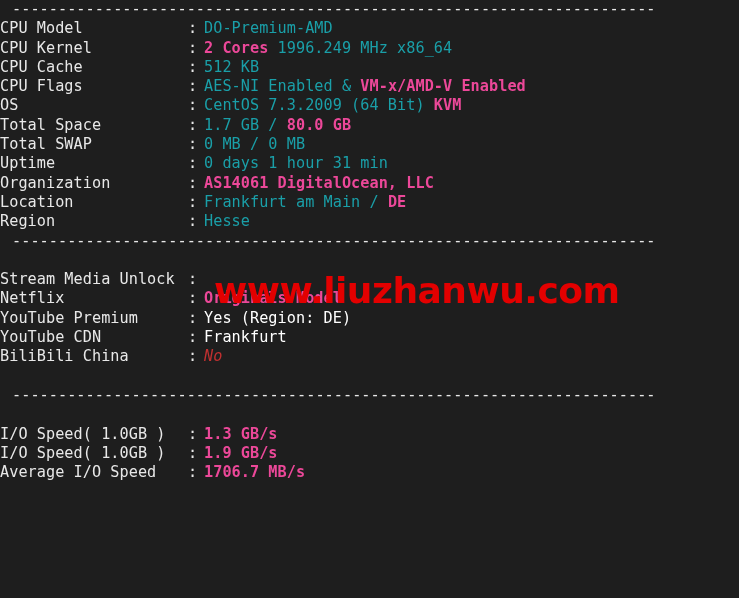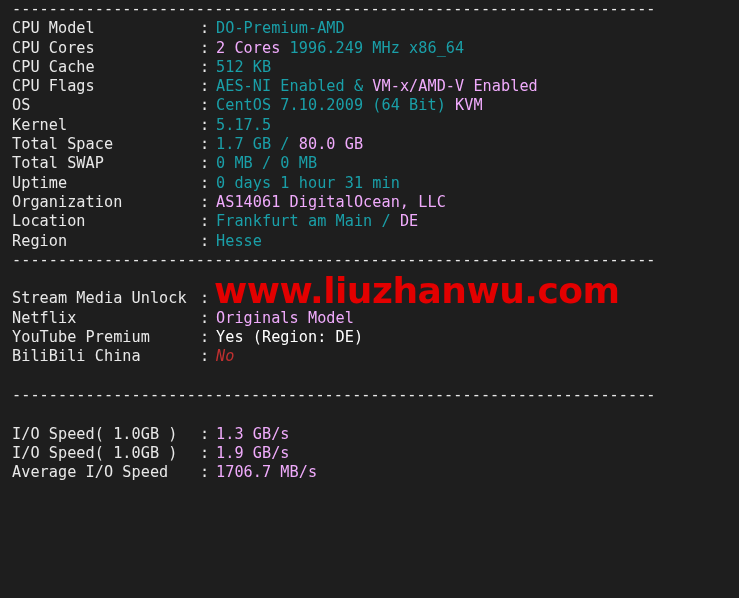--- a/index.html
+++ b/index.html
@@ -36,21 +36,21 @@
     box-sizing: border-box;
   }
 
   
   .row {
     height: 19.3px;
     line-height: 19.3px;
     white-space: pre;
     font-size: 15.2px;
     color: #e8e8e8;
-    padding-left: 12px;
+    padding-left: 0;
     box-sizing: border-box;
     letter-spacing: 0.05px;
   }
 
   .row .lbl {
     display: inline-block;
     width: 188px;
     color: #e8e8e8;
     white-space: pre;
     vertical-align: top;
@@ -61,21 +61,21 @@
     color: #e8e8e8;
     vertical-align: top;
   }
   .row .val {
     display: inline-block;
     white-space: pre;
     vertical-align: top;
   }
 
   .c-cyan   { color: #1a9fa8; }
-  .c-yellow { color: #f0abfc; }
+  .c-yellow { color: #ec4899; font-weight: bold; }
   .c-green  { color: #ffffff; }
   .c-red    { color: #c03030; font-style: italic; }
 
   .blank { height: 19.3px; }
 
   
   #watermark {
     position: absolute;
     left: 198px;
     top: 276px;
@@ -92,40 +92,40 @@
 </style>
 </head>
 <body>
 
 <div id="terminal">
 
   <div class="sep">----------------------------------------------------------------------</div>
 
   <div id="section-system">
       <div class="row"><span class="lbl">CPU Model</span><span class="colon">:</span><span class="val"><span class="c-cyan">DO-Premium-AMD</span></span></div>
-      <div class="row"><span class="lbl">CPU Cores</span><span class="colon">:</span><span class="val"><span class="c-yellow">2 Cores</span><span class="c-cyan"> 1996.249 MHz x86_64</span></span></div>
+      <div class="row"><span class="lbl">CPU Kernel</span><span class="colon">:</span><span class="val"><span class="c-yellow">2 Cores</span><span class="c-cyan"> 1996.249 MHz x86_64</span></span></div>
       <div class="row"><span class="lbl">CPU Cache</span><span class="colon">:</span><span class="val"><span class="c-cyan">512 KB</span></span></div>
       <div class="row"><span class="lbl">CPU Flags</span><span class="colon">:</span><span class="val"><span class="c-cyan">AES-NI Enabled &amp; </span><span class="c-yellow">VM-x/AMD-V Enabled</span></span></div>
-      <div class="row"><span class="lbl">OS</span><span class="colon">:</span><span class="val"><span class="c-cyan">CentOS 7.10.2009 (64 Bit) </span><span class="c-yellow">KVM</span></span></div>
-      <div class="row"><span class="lbl">Kernel</span><span class="colon">:</span><span class="val"><span class="c-cyan">5.17.5</span></span></div>
+      <div class="row"><span class="lbl">OS</span><span class="colon">:</span><span class="val"><span class="c-cyan">CentOS 7.3.2009 (64 Bit) </span><span class="c-yellow">KVM</span></span></div>
       <div class="row"><span class="lbl">Total Space</span><span class="colon">:</span><span class="val"><span class="c-cyan">1.7 GB / </span><span class="c-yellow">80.0 GB</span></span></div>
       <div class="row"><span class="lbl">Total SWAP</span><span class="colon">:</span><span class="val"><span class="c-cyan">0 MB / 0 MB</span></span></div>
       <div class="row"><span class="lbl">Uptime</span><span class="colon">:</span><span class="val"><span class="c-cyan">0 days 1 hour 31 min</span></span></div>
       <div class="row"><span class="lbl">Organization</span><span class="colon">:</span><span class="val"><span class="c-yellow">AS14061 DigitalOcean, LLC</span></span></div>
       <div class="row"><span class="lbl">Location</span><span class="colon">:</span><span class="val"><span class="c-cyan">Frankfurt am Main / </span><span class="c-yellow">DE</span></span></div>
       <div class="row"><span class="lbl">Region</span><span class="colon">:</span><span class="val"><span class="c-cyan">Hesse</span></span></div>
     </div>
 
   <div class="sep">----------------------------------------------------------------------</div>
   <div class="blank"></div>
 
   <div id="section-stream">
       <div class="row"><span class="lbl">Stream Media Unlock</span><span class="colon">:</span><span class="val"></span></div>
       <div class="row"><span class="lbl">Netflix</span><span class="colon">:</span><span class="val"><span class="c-yellow">Originals Model</span></span></div>
       <div class="row"><span class="lbl">YouTube Premium</span><span class="colon">:</span><span class="val"><span class="c-green">Yes (Region: DE)</span></span></div>
+      <div class="row"><span class="lbl">YouTube CDN</span><span class="colon">:</span><span class="val"><span class="c-green">Frankfurt</span></span></div>
       <div class="row"><span class="lbl">BiliBili China</span><span class="colon">:</span><span class="val"><span class="c-red">No</span></span></div>
     </div>
 
   <div class="blank"></div>
   <div class="sep">----------------------------------------------------------------------</div>
   <div class="blank"></div>
 
   <div id="section-io">
       <div class="row"><span class="lbl">I/O Speed( 1.0GB )</span><span class="colon">:</span><span class="val"><span class="c-yellow">1.3 GB/s</span></span></div>
       <div class="row"><span class="lbl">I/O Speed( 1.0GB )</span><span class="colon">:</span><span class="val"><span class="c-yellow">1.9 GB/s</span></span></div>

